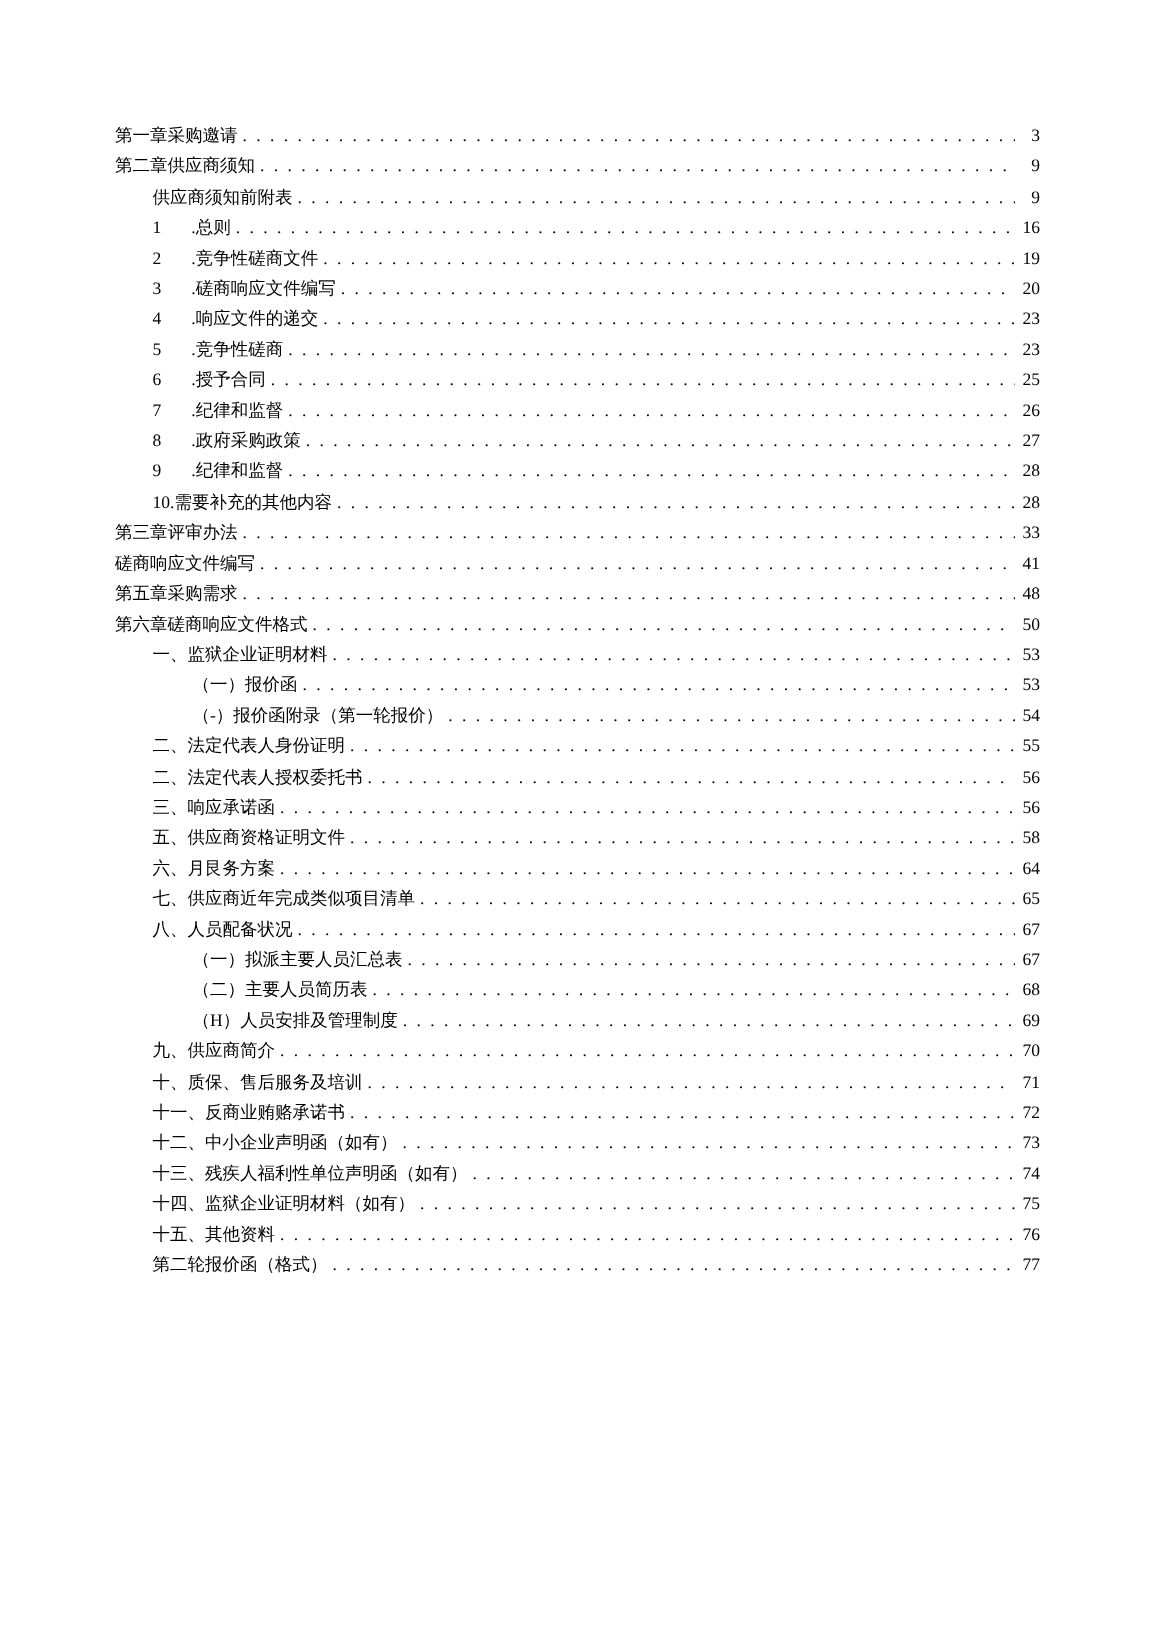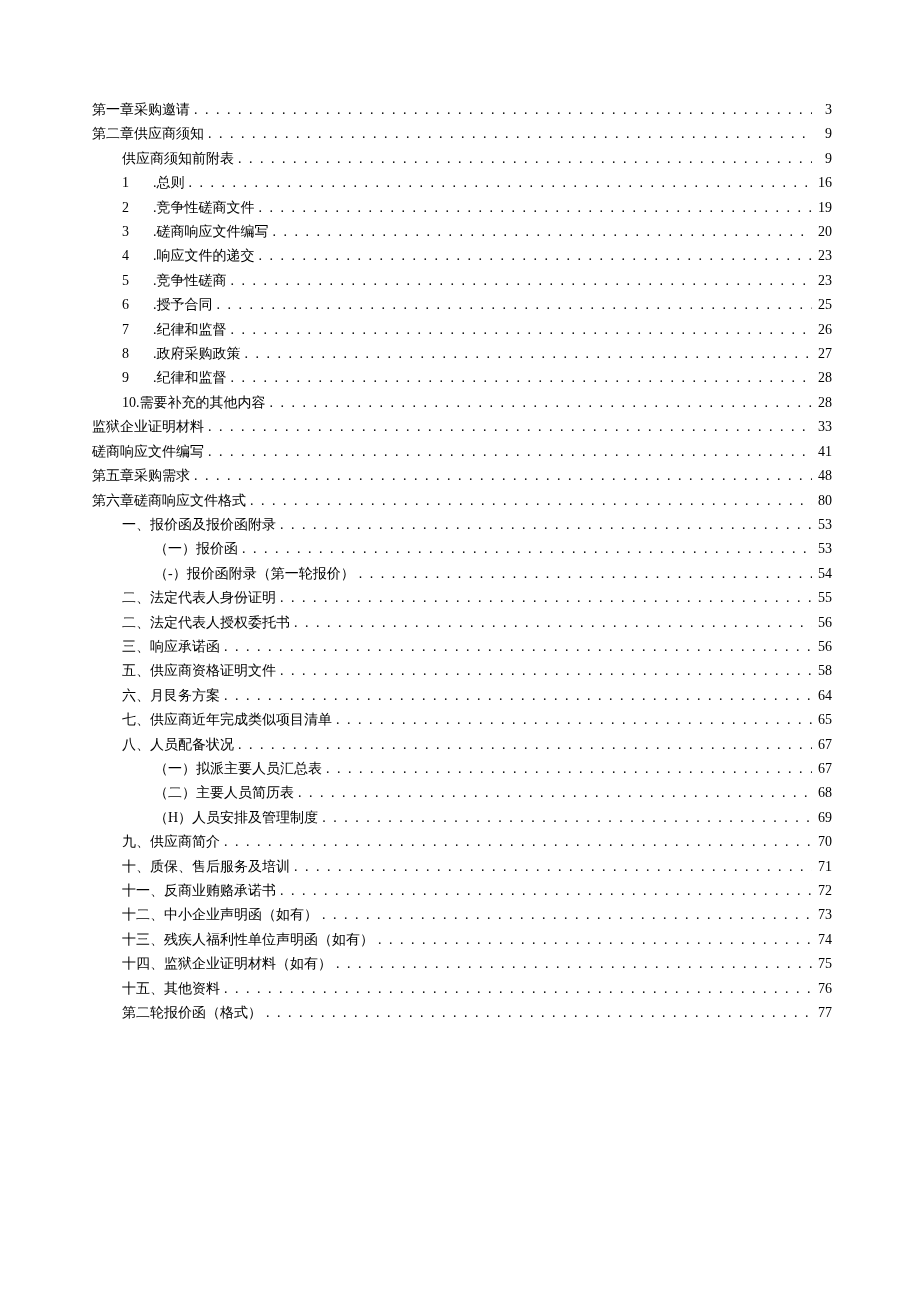--- a/index.html
+++ b/index.html
@@ -99,41 +99,41 @@
       <span class="toc-label"><span>9</span><span class="num-gap"></span><span>.纪律和监督</span></span>
       <span class="dots"></span>
       <span class="toc-page">28</span>
     </div>
     <div class="toc-line indent-1">
       <span class="toc-label"><span>10.需要补充的其他内容</span></span>
       <span class="dots"></span>
       <span class="toc-page">28</span>
     </div>
     <div class="toc-line indent-0">
-      <span class="toc-label"><span>监狱企业证明材料</span></span>
+      <span class="toc-label"><span>第三章评审办法</span></span>
       <span class="dots"></span>
       <span class="toc-page">33</span>
     </div>
     <div class="toc-line indent-0">
       <span class="toc-label"><span>磋商响应文件编写</span></span>
       <span class="dots"></span>
       <span class="toc-page">41</span>
     </div>
     <div class="toc-line indent-0">
       <span class="toc-label"><span>第五章采购需求</span></span>
       <span class="dots"></span>
       <span class="toc-page">48</span>
     </div>
     <div class="toc-line indent-0">
       <span class="toc-label"><span>第六章磋商响应文件格式</span></span>
       <span class="dots"></span>
-      <span class="toc-page">80</span>
-    </div>
-    <div class="toc-line indent-1">
-      <span class="toc-label"><span>一、报价函及报价函附录</span></span>
+      <span class="toc-page">50</span>
+    </div>
+    <div class="toc-line indent-1">
+      <span class="toc-label"><span>一、监狱企业证明材料</span></span>
       <span class="dots"></span>
       <span class="toc-page">53</span>
     </div>
     <div class="toc-line indent-2">
       <span class="toc-label"><span>（一）报价函</span></span>
       <span class="dots"></span>
       <span class="toc-page">53</span>
     </div>
     <div class="toc-line indent-2">
       <span class="toc-label"><span>（-）报价函附录（第一轮报价）</span></span>

